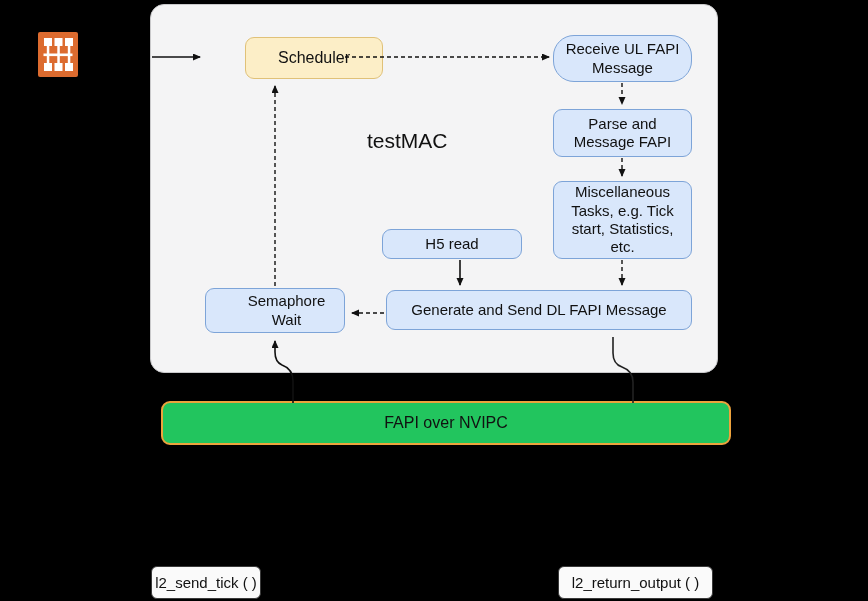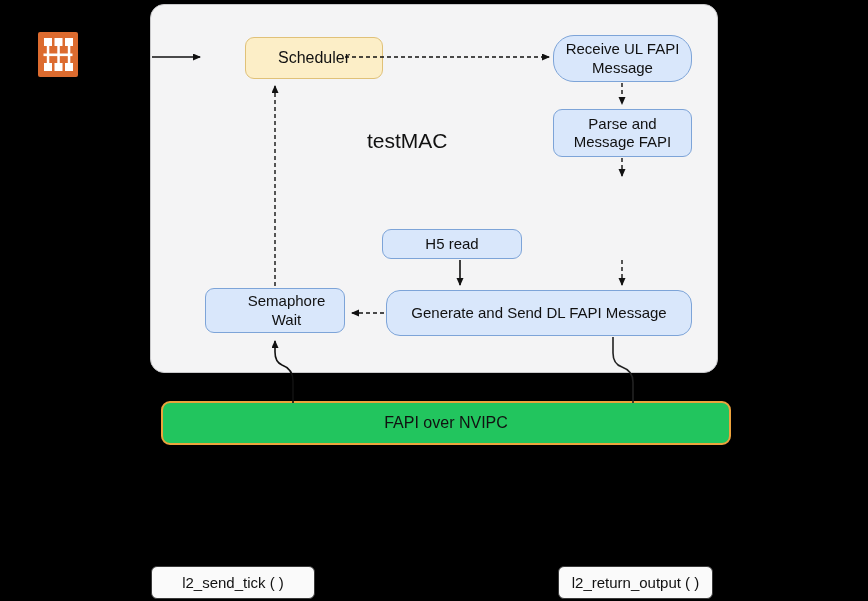--- a/index.html
+++ b/index.html
@@ -24,35 +24,35 @@
     padding:2px 6px;color:#111;
   }
   .node.yellow{background:#fceec7;border:1.5px solid #e0c178;}
   .node.blue{background:#d9e7fb;border:1.5px solid #7da4d8;}
   #node-scheduler{left:205px;top:37px;width:138px;height:42px;font-size:16px;margin-left:40px;}
   #node-receive{left:553px;top:35px;width:139px;height:47px;border-radius:21px;}
   #node-parse{left:553px;top:109px;width:139px;height:48px;}
   #node-misc{left:553px;top:181px;width:139px;height:78px;}
   #node-h5{left:382px;top:229px;width:140px;height:30px;}
   #node-semaphore{left:205px;top:288px;width:140px;height:45px;padding-left:29px;}
-  #node-generate{left:386px;top:290px;width:306px;height:46px;border-radius:14px;}
+  #node-generate{left:386px;top:290px;width:306px;height:40px;}
   
   .bar{
     display:flex;align-items:center;justify-content:center;text-align:center;
     box-sizing:border-box;border-radius:9px;font-size:16px;color:#111;
   }
   #bar-fapi{left:161px;top:401px;width:570px;height:44px;background:#22c55e;border:2px solid #eda33d;}
   #bar-l2{left:151px;top:484px;width:568px;height:46px;background:#e2d4ec;border:1.5px solid #c0a1d6;}
   
   .fn{
     display:flex;align-items:center;justify-content:center;text-align:center;
     box-sizing:border-box;border-radius:6px;font-size:15px;
     background:#fafafa;border:1.5px solid #3a3a3a;color:#111;height:33px;top:566px;
   }
-  #fn-1{left:151px;width:164px;}
+  #fn-1{left:151px;width:110px;}
   #fn-2{left:327px;width:192px;}
   #fn-3{left:558px;width:155px;}
   
   #arrows{left:0;top:0;width:868px;height:601px;pointer-events:none;}
   
   #brand-icon{left:38px;top:32px;width:40px;height:45px;}
 </style>
 </head>
 <body>
 
@@ -83,20 +83,23 @@
   <div id="testmac-label" class="abs">testMAC</div>
 
   <div id="node-scheduler" class="abs node yellow">
     <span>Scheduler</span>
   </div>
   <div id="node-receive" class="abs node blue">
     <span>Receive UL FAPI Message</span>
   </div>
   <div id="node-parse" class="abs node blue">
     <span>Parse and Message FAPI</span>
+  </div>
+  <div id="node-misc" class="abs node blue">
+    <span>Miscellaneous Tasks, e.g. Tick start, Statistics, etc.</span>
   </div>
   <div id="node-h5" class="abs node blue">
     <span>H5 read</span>
   </div>
   <div id="node-semaphore" class="abs node blue">
     <span>Semaphore Wait</span>
   </div>
   <div id="node-generate" class="abs node blue">
     <span>Generate and Send DL FAPI Message</span>
   </div>

